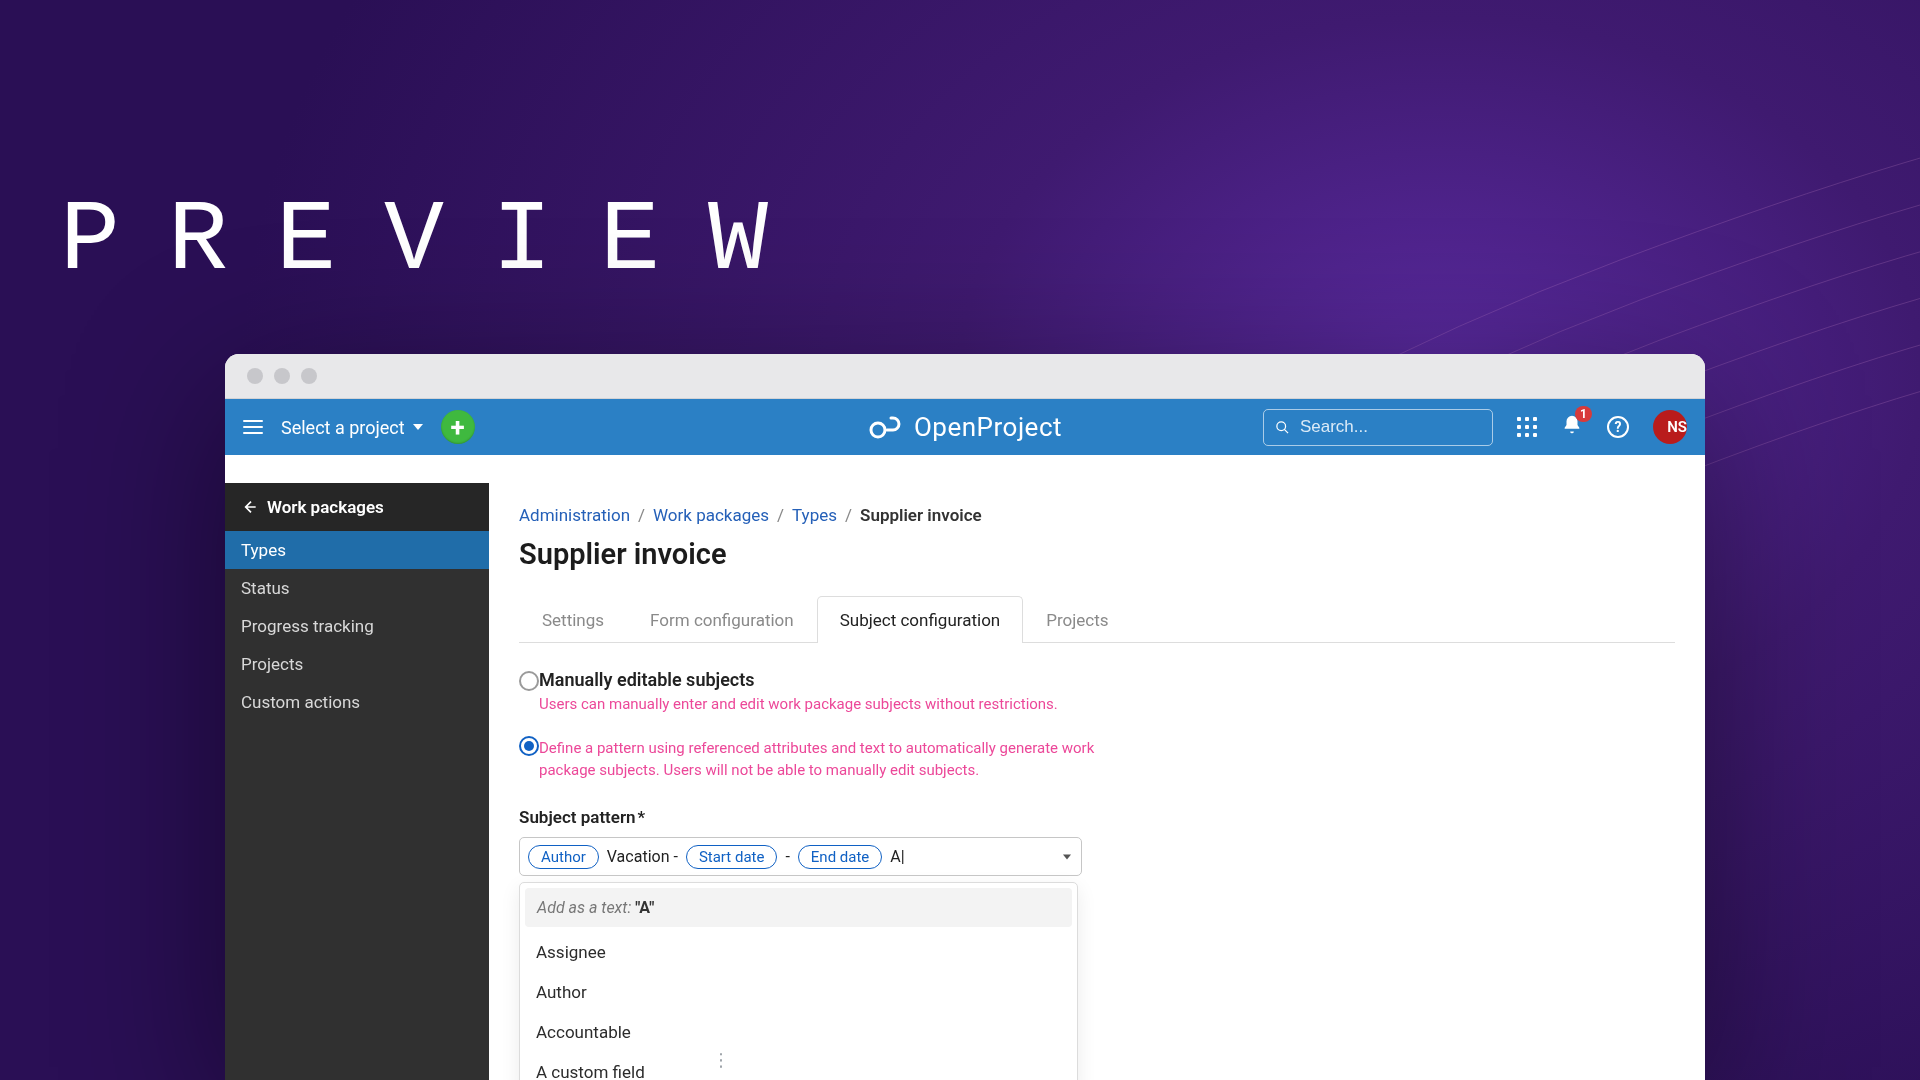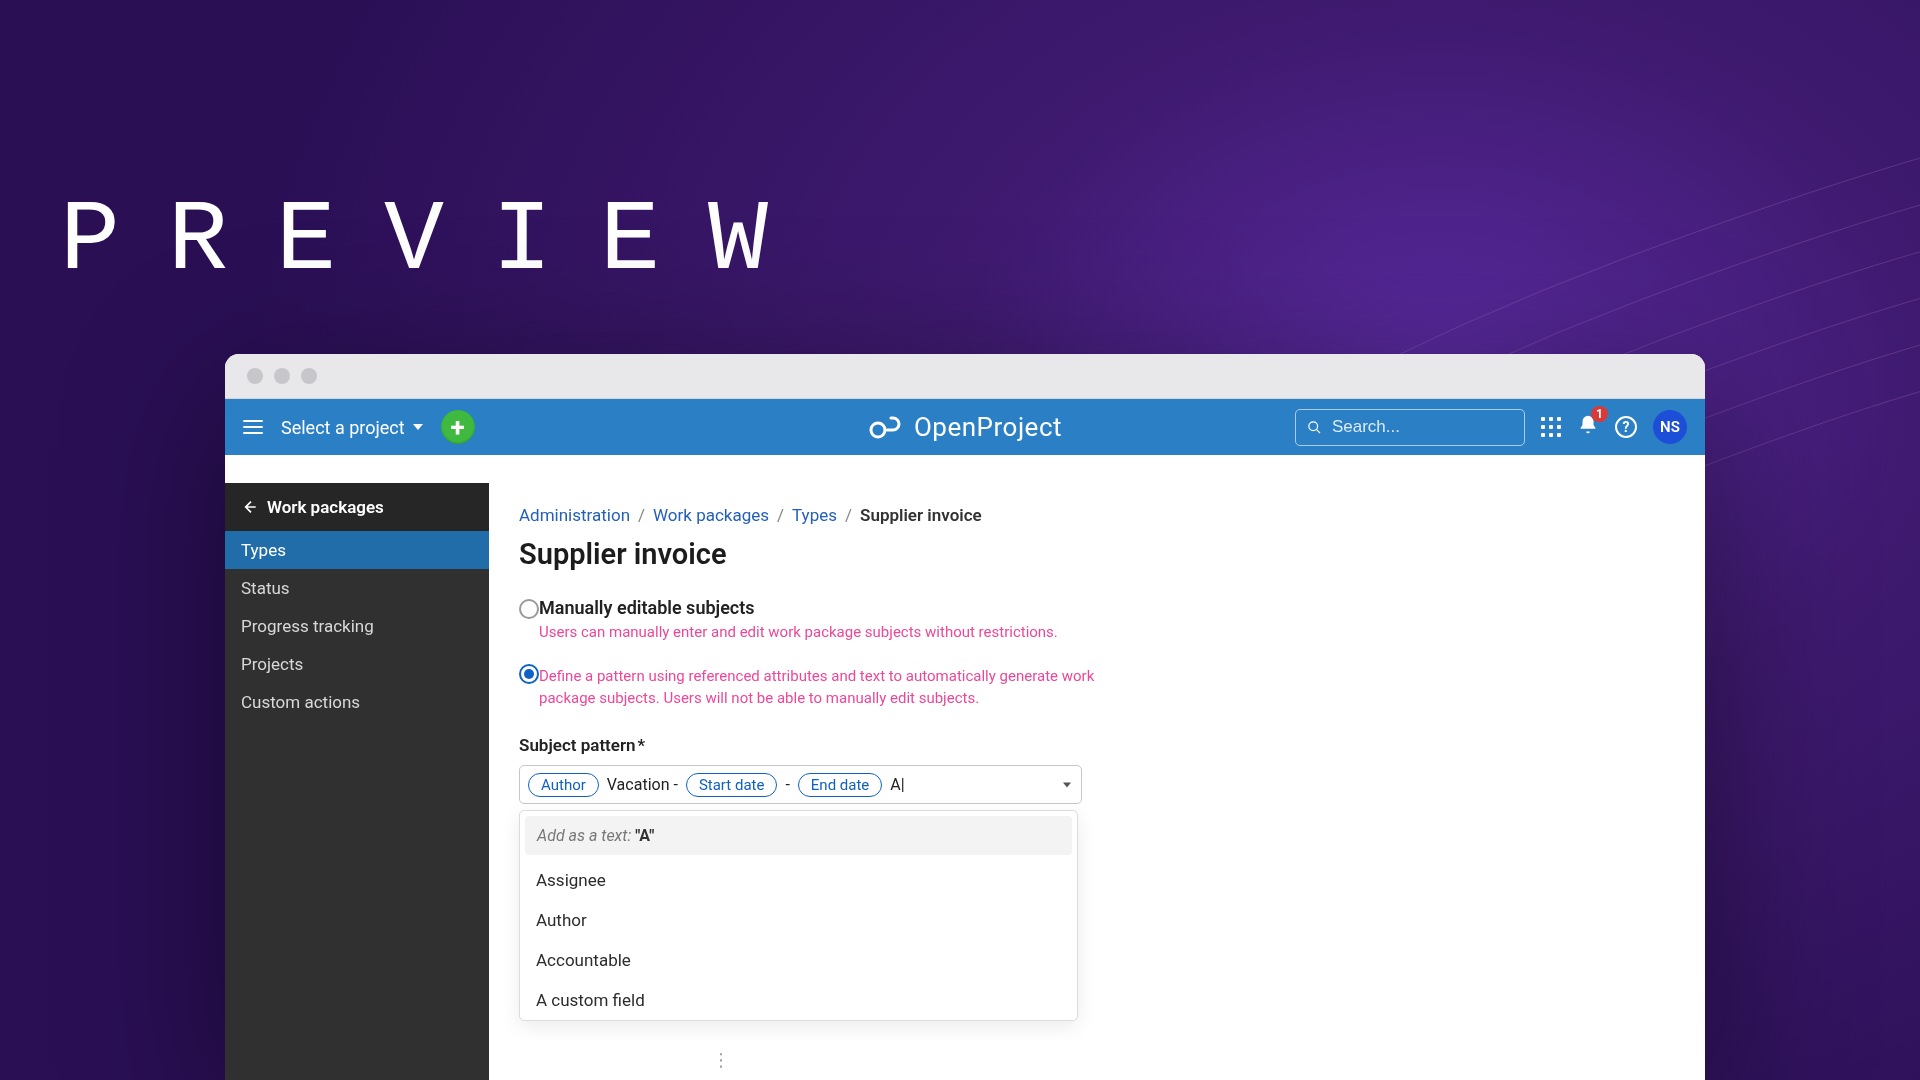--- a/index.html
+++ b/index.html
@@ -61,21 +61,21 @@
   .add-btn {
     width: 34px; height: 34px; border-radius: 50%; background: #3fb93f;
     display:flex; align-items:center; justify-content:center;
     color:#fff; font-size:26px; font-weight:700; line-height:1;
     cursor:pointer;
     box-shadow: inset 0 -1px 2px rgba(0,0,0,.2);
   }
   .brand { display:flex; align-items:center; gap:10px; position:absolute; left:50%; transform:translateX(-50%); }
   .brand-text { font-size: 26px; font-weight: 400; letter-spacing: .5px; }
   .brand-icon svg { display:block; }
-  .topbar-right { margin-left:auto; display:flex; align-items:center; gap:16px; }
+  .topbar-right { margin-left:auto; display:flex; align-items:center; gap:24px; }
   .search {
     display:flex; align-items:center; gap:10px;
     width: 230px; height: 37px;
     border: 1px solid rgba(255,255,255,.6);
     border-radius: 5px;
     padding: 0 11px;
     background: rgba(255,255,255,0);
     color: #e6f0fa;
   }
   .search input {
@@ -88,22 +88,22 @@
   .badge {
     position:absolute; top:-8px; right:-9px;
     background:#d83a3a; color:#fff; font-size:12px; font-weight:700;
     border-radius:10px; padding:0 5px; min-width:16px; height:16px; line-height:16px; text-align:center;
   }
   .help-icon {
     width:22px; height:22px; border:2px solid #fff; border-radius:50%;
     display:flex; align-items:center; justify-content:center; font-size:14px; font-weight:700; cursor:pointer;
   }
   .avatar {
-    width:34px; height:34px; border-radius:50%; background:#1d4ed8;
-    display:flex; align-items:center; justify-content:center; color:#fff; font-weight:600; font-size:15px; cursor:pointer;
+    width:34px; height:34px; border-radius:50%; background:#b91c1c;
+    display:flex; align-items:center; justify-content:flex-end; color:#fff; font-weight:600; font-size:15px; cursor:pointer;
   }
   .body { flex:1; display:flex; min-height:0;margin-top:28px; }
   .sidebar {
     width: 264px; background: #303030; color:#d8d8d8;
     display:flex; flex-direction:column;
     font-size: 17px;
   }
   .side-back {
     height:48px; display:flex; align-items:center; gap:10px; padding:0 16px;
     background:#262626; color:#fff; font-weight:600; cursor:pointer;
@@ -295,20 +295,26 @@
           <span class="sep">/</span>
           <a>Work packages</a>
           <span class="sep">/</span>
           <a>Types</a>
           <span class="sep">/</span>
           <span class="current">Supplier invoice</span>
         </div>
 
         <h1 class="page-title">Supplier invoice</h1>
 
+        <div class="tabs">
+          <div class="tab">Settings</div>
+          <div class="tab">Form configuration</div>
+          <div class="tab active">Subject configuration</div>
+          <div class="tab">Projects</div>
+        </div>
 
         <div class="options">
           <div class="opt">
             <div class="radio"></div>
             <div>
               <div class="opt-title">Manually editable subjects</div>
               <div class="opt-desc">Users can manually enter and edit work package subjects without restrictions.</div>
             </div>
           </div>
           <div class="opt">

